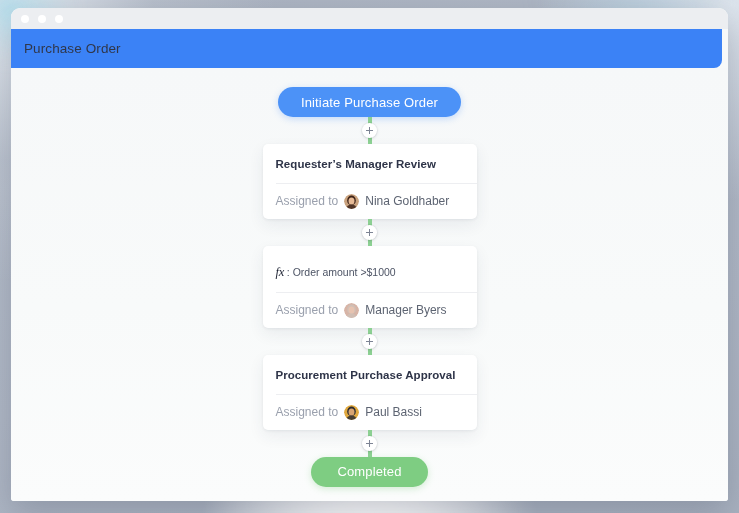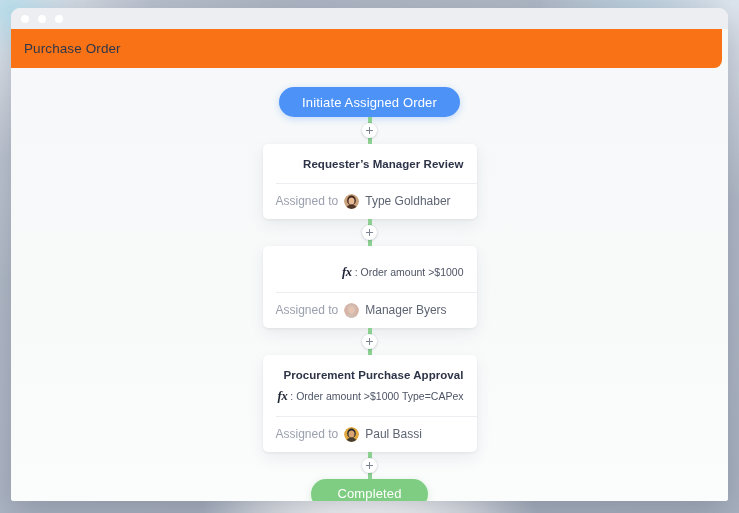--- a/index.html
+++ b/index.html
@@ -64,21 +64,21 @@
     height: 8px;
     border-radius: 50%;
     background: #ffffff;
     flex: 0 0 auto;
   }
 
   
   #titlebar {
     position: relative;
     height: 39px;
-    background: #f97316;
+    background: #3b82f6;
     border-radius: 0 0 8px 0;
     width: 711px;
     display: flex;
     align-items: center;
     padding-left: 13px;
     box-sizing: border-box;
   }
   #title-text {
     font-size: 13.5px;
     color: #30374a;
@@ -151,40 +151,39 @@
   .plus-btn svg { display: block; }
 
   
   .card {
     width: 214px;
     background: #ffffff;
     border-radius: 5px;
     box-shadow: 0 1px 3px rgba(45,55,75,0.07), 0 6px 16px rgba(45,55,75,0.075);
     box-sizing: border-box;
     padding: 13px 13px 0 13px;
-    text-align: right;
   }
   .card-title {
     font-size: 11.5px;
     font-weight: bold;
     color: #2e3448;
     letter-spacing: 0.05px;
     line-height: 1.3;
   }
   .card-formula {
     margin-top: 5px;
     font-size: 10.5px;
     color: #4d5465;
     white-space: nowrap;
     line-height: 1.35;
   }
   .fx {
     font-family: "Liberation Serif", serif;
     font-style: italic;
-    font-weight: bold;
+    font-weight: normal;
     font-size: 12.5px;
     color: #1d2333;
     letter-spacing: -0.3px;
   }
   .card-divider {
     height: 1px;
     background: #edeef1;
     margin: 11px -13px 0 0;
     margin-left: 0;
   }
@@ -222,21 +221,21 @@
     <span class="dot"></span>
     <span class="dot"></span>
   </div>
 
   <div id="titlebar">
     <span id="title-text">Purchase Order</span>
   </div>
 
   <div id="canvas">
     <div id="flow">
-        <div class="pill pill-start">Initiate Assigned Order</div>
+        <div class="pill pill-start">Initiate Purchase Order</div>
         <div class="connector">
           <div class="plus-btn">
             <span>
               <svg width="7" height="7" viewBox="0 0 7 7" aria-hidden="true">
                 <path d="M3.5 0.4 V6.6 M0.4 3.5 H6.6" stroke="#7d8494" stroke-width="1.05" stroke-linecap="round"></path>
               </svg>
             </span>
           </div>
         </div>
         <div class="card">
@@ -252,21 +251,21 @@
                   </clipPath>
                 </defs>
                 <g clip-path="url(#cp-avatar-nina)">
                   <rect width="15" height="15" fill="#c9a27e"></rect>
                   <ellipse cx="7.5" cy="6.4" rx="4.3" ry="4.9" fill="#3c2218"></ellipse>
                   <ellipse cx="7.5" cy="7.1" rx="3.0" ry="3.6" fill="#e8bb96"></ellipse>
                   <ellipse cx="7.5" cy="14.6" rx="5.2" ry="4.0" fill="#3c2218" opacity="0.85"></ellipse>
                 </g>
               </svg>
             </span>
-            <span class="assign-name">Type Goldhaber</span>
+            <span class="assign-name">Nina Goldhaber</span>
           </div>
         </div>
         <div class="connector">
           <div class="plus-btn">
             <span>
               <svg width="7" height="7" viewBox="0 0 7 7" aria-hidden="true">
                 <path d="M3.5 0.4 V6.6 M0.4 3.5 H6.6" stroke="#7d8494" stroke-width="1.05" stroke-linecap="round"></path>
               </svg>
             </span>
           </div>
@@ -298,21 +297,20 @@
           <div class="plus-btn">
             <span>
               <svg width="7" height="7" viewBox="0 0 7 7" aria-hidden="true">
                 <path d="M3.5 0.4 V6.6 M0.4 3.5 H6.6" stroke="#7d8494" stroke-width="1.05" stroke-linecap="round"></path>
               </svg>
             </span>
           </div>
         </div>
         <div class="card">
           <div class="card-title">Procurement Purchase Approval</div>
-          <div class="card-formula"><span class="fx">fx</span> <span>:</span> <span>Order amount &gt;$1000 Type=CAPex</span></div>
           <div class="card-divider"></div>
           <div class="card-assign">
             <span>Assigned to</span>
             <span class="avatar">
               <svg width="15" height="15" viewBox="0 0 15 15" aria-hidden="true">
                 <defs>
                   <clipPath id="cp-avatar-paul">
                     <circle cx="7.5" cy="7.5" r="7.5"></circle>
                   </clipPath>
                 </defs>

